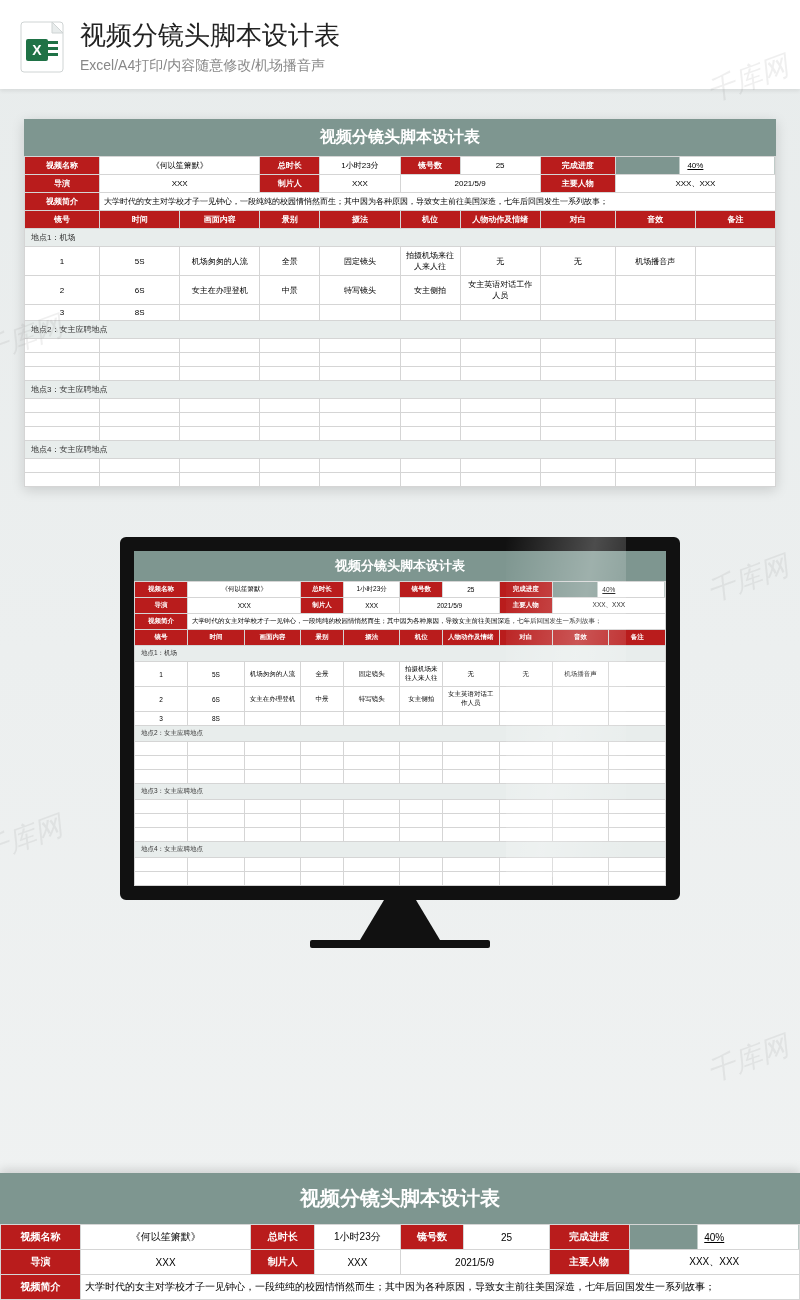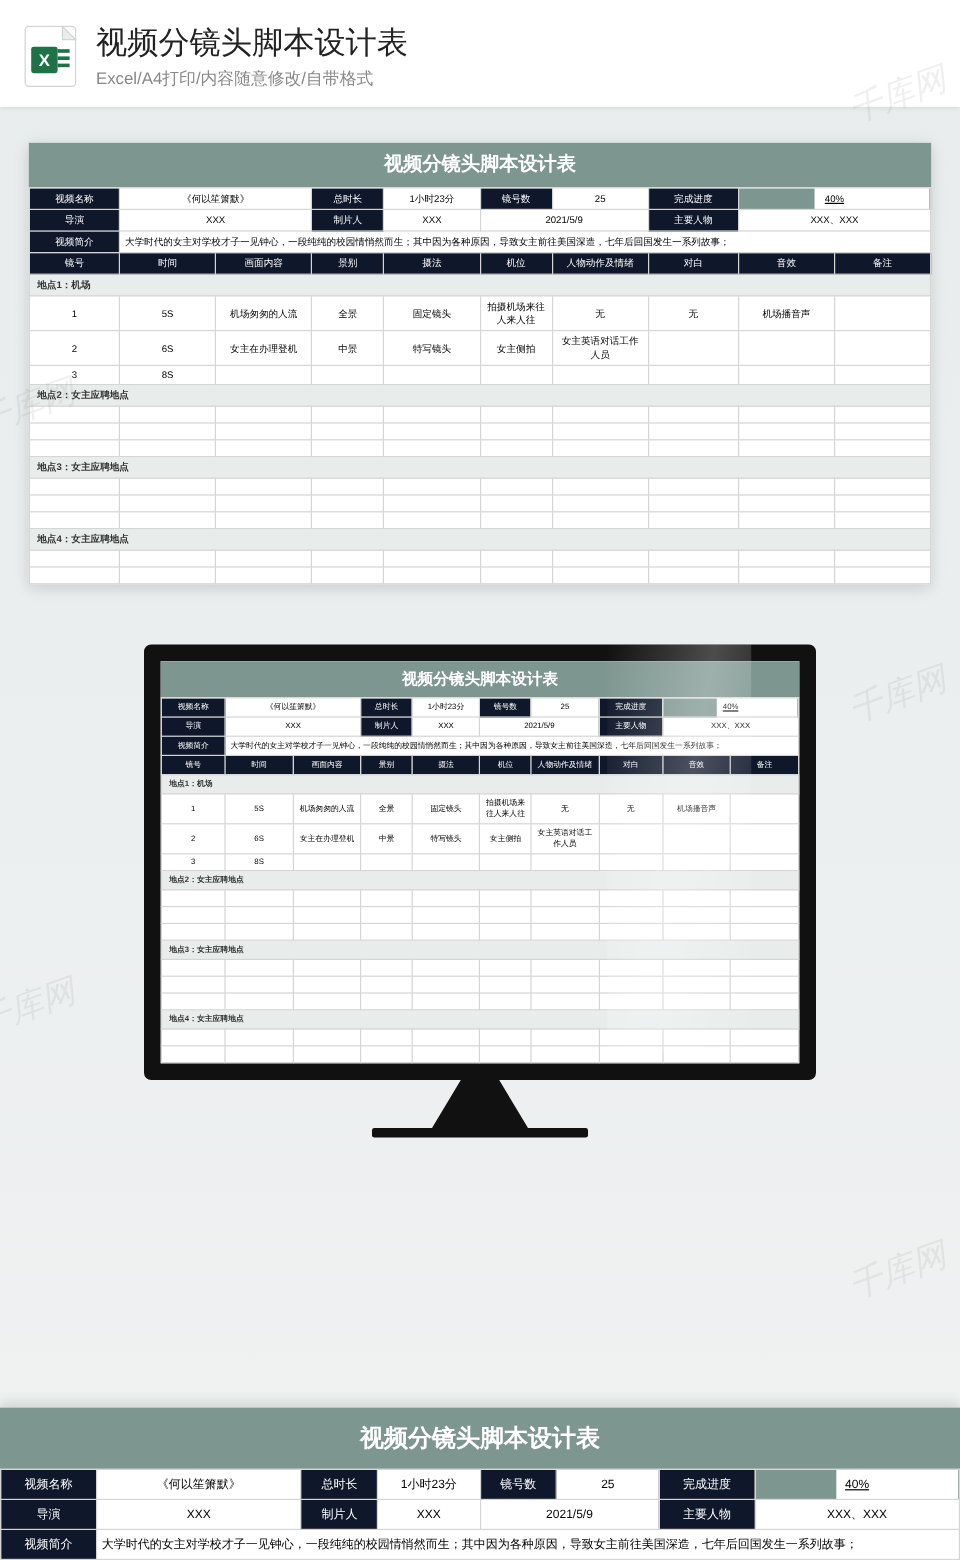--- a/index.html
+++ b/index.html
@@ -40,23 +40,23 @@
   .sheet-title {
     background: #7e9690;
     color: #fff;
     text-align: center;
     font-size: 16px;
     font-weight: bold;
     padding: 8px 0;
   }
   table { width: 100%; border-collapse: collapse; table-layout: fixed; }
   td, th { border: 1px solid #d5d5d5; padding: 3px 4px; text-align: center; }
-  .hdr-cell { background: #0f172a; color: #fff; font-weight: normal; }
+  .hdr-cell { background: #b91c1c; color: #fff; font-weight: bold; }
   .prog-cell { background: linear-gradient(90deg, #7e9690 40%, #fff 40%); text-decoration: underline; }
-  .section-row td { background: #e8edec; color: #333; font-weight: bold; text-align: left; padding-left: 6px; }
+  .section-row td { background: #e8edec; color: #333; font-weight: normal; text-align: left; padding-left: 6px; }
   .empty-row td { height: 14px; }
 
   .monitor-wrap { text-align: center; margin-top: 50px; position: relative; }
   .monitor {
     width: 560px; margin: 0 auto;
     border: 14px solid #111; border-radius: 6px;
     background: #fff; position: relative;
   }
   .monitor .sheet { box-shadow: none; }
   .monitor .sheet-title { font-size: 13px; padding: 6px 0; }
@@ -94,21 +94,21 @@
       <path d="M32 1 L43 12 L32 12 Z" fill="#e8ecec" stroke="#cfd4d4"></path>
       <rect x="6" y="18" width="22" height="22" rx="2" fill="#1f7246"></rect>
       <text x="17" y="34" font-size="14" fill="#fff" text-anchor="middle" font-weight="bold">X</text>
       <rect x="28" y="20" width="10" height="3" fill="#1f7246"></rect>
       <rect x="28" y="26" width="10" height="3" fill="#1f7246"></rect>
       <rect x="28" y="32" width="10" height="3" fill="#1f7246"></rect>
     </svg>
   </div>
   <div class="header-text">
     <h1>视频分镜头脚本设计表</h1>
-    <div class="sub">Excel/A4打印/内容随意修改/自带格式</div>
+    <div class="sub">Excel/A4打印/内容随意修改/机场播音声</div>
   </div>
 </div>
 
 <div class="canvas-area">
   <div class="sheet" id="sheet-top">
       <div class="sheet-title">视频分镜头脚本设计表</div>
       <table>
         <tbody>
           <tr>
     <td class="hdr-cell" style="width:10%">视频名称</td>

